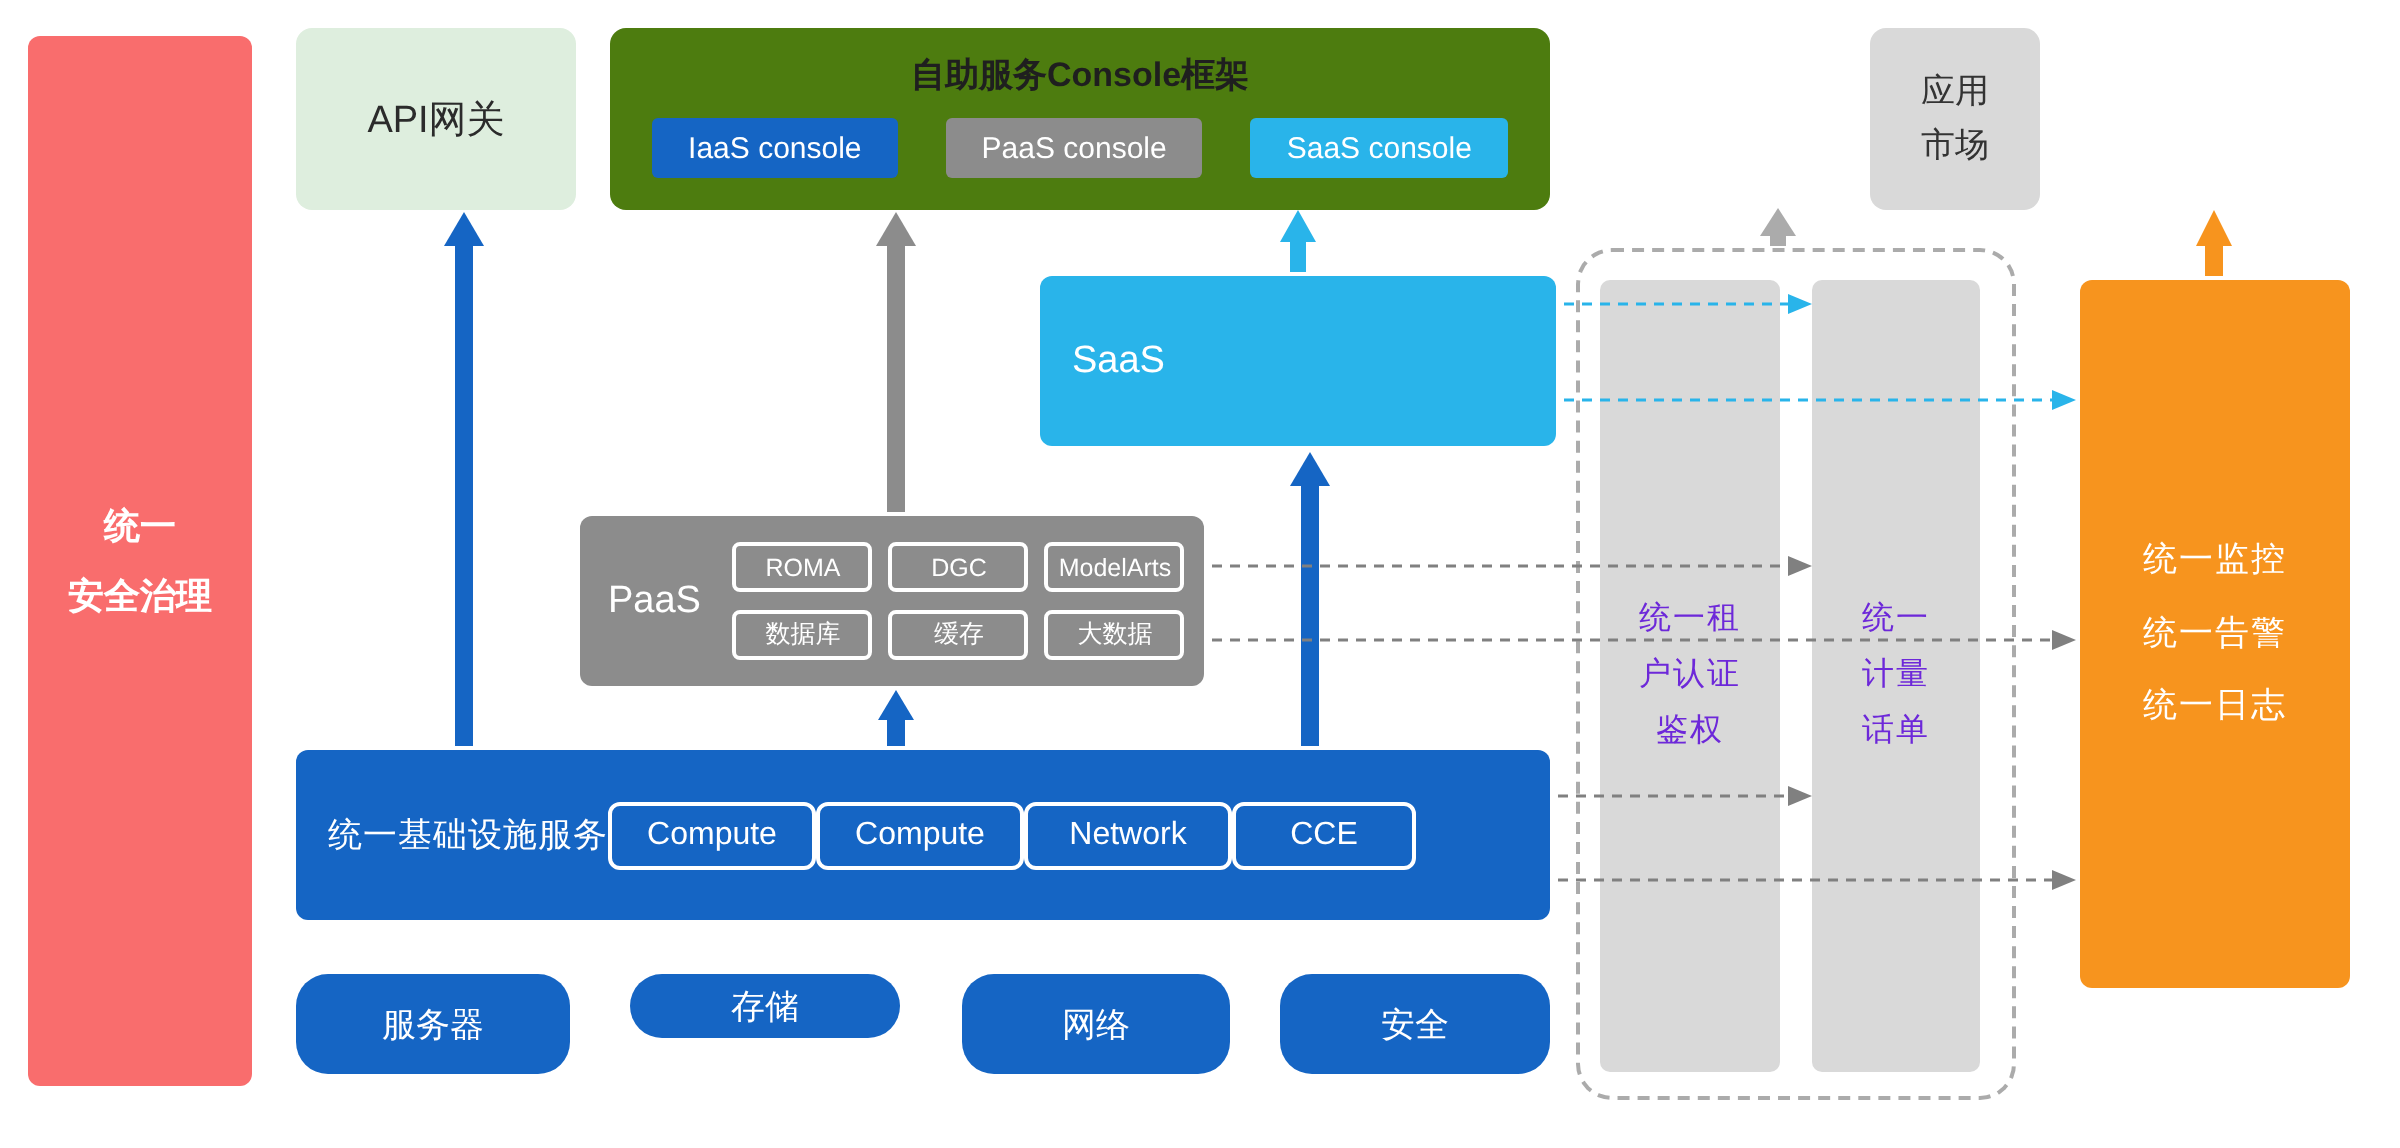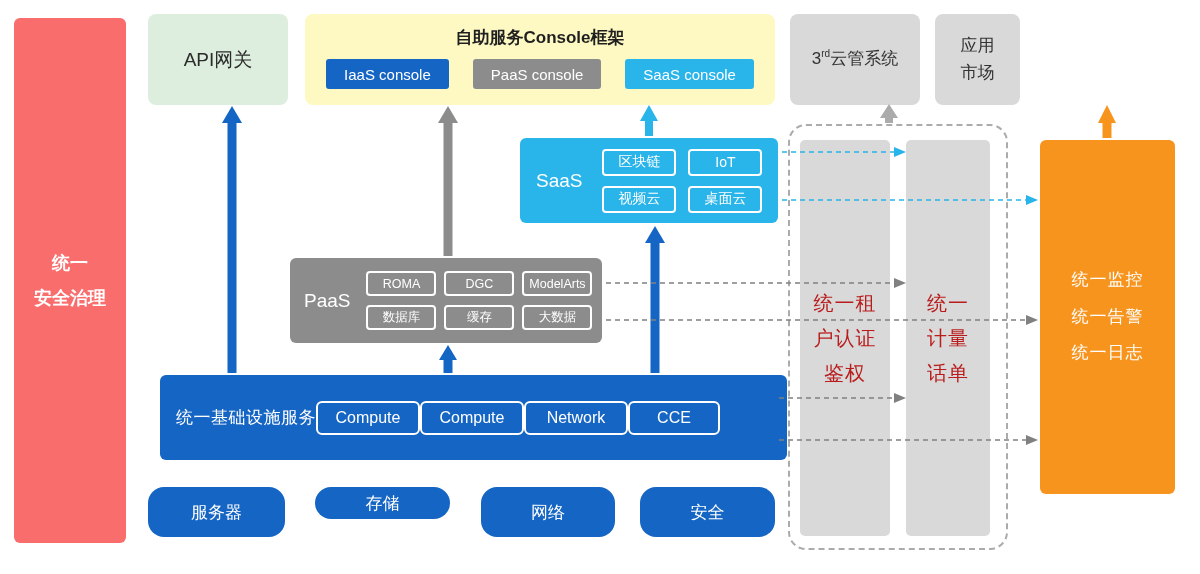--- a/index.html
+++ b/index.html
@@ -4,21 +4,21 @@
 <style>
   html,body{margin:0;padding:0;background:#ffffff}
   .canvas{position:relative;width:1200px;height:574px;background:#ffffff;
           font-family:"Liberation Sans","DejaVu Sans",sans-serif;overflow:hidden}
   .abs{position:absolute;box-sizing:border-box}
   .flexc{display:flex;align-items:center;justify-content:center}
 
   
   .bg-red{background:#F96D6D}
   .bg-lgreen{background:#DEEEDE}
-  .bg-green{background:#fef9c3}
+  .bg-green{background:#4d7c0f}
   .bg-blue{background:#1565C4}
   .bg-gray{background:#8C8C8C}
   .bg-lgray{background:#D9D9D9}
   .bg-cyan{background:#29B4EA}
   .bg-orange{background:#F7941E}
 
   .r6{border-radius:6px}
   .r8{border-radius:8px}
 
   .leftbar{color:#fff;font-size:18px;font-weight:700;text-align:center;line-height:1.9;border-radius:6px}
@@ -38,21 +38,21 @@
   .grid2{display:grid;grid-template-columns:74px 74px;gap:10px 12px}
   .grid2 .chip{height:27px;font-size:14px;background:#29B4EA}
   .grid3{display:grid;grid-template-columns:70px 70px 70px;gap:9px 8px}
   .grid3 .chip{height:25px;font-size:12.5px;background:#8C8C8C}
   .infra-label{color:#fff;font-size:17px;font-weight:500;letter-spacing:.5px}
   .infra-chip{height:34px;border-radius:6px;font-size:16px;background:#1565C4;border:2px solid #fff}
 
   .botbox{color:#fff;font-size:17px;font-weight:500;border-radius:16px}
 
   .dashed-panel{border:2px dashed #ABABAB;border-radius:18px;background:transparent}
-  .pillar{font-size:20px;color:#b91c1c;text-align:center;line-height:1.75;border-radius:5px;letter-spacing:1px}
+  .pillar{font-size:16px;color:#6d28d9;text-align:center;line-height:1.75;border-radius:5px;letter-spacing:1px}
   .monitor{color:#fff;font-size:17px;font-weight:500;text-align:center;line-height:2.15;border-radius:6px;letter-spacing:1px}
 
   svg.overlay{position:absolute;left:0;top:0;width:1200px;height:574px;pointer-events:none;z-index:5}
   sup{font-size:10px}
 </style>
 </head>
 <body>
 
 <div class="canvas">
 
@@ -69,55 +69,46 @@
 
   <div class="abs bg-green r8 consoleframe" style="left:305px;top:14px;width:470px;height:91px">
     <div class="console-title">自助服务Console框架</div>
     <div class="console-row">
       <div class="console-btn bg-blue">IaaS console</div>
       <div class="console-btn bg-gray">PaaS console</div>
       <div class="console-btn bg-cyan">SaaS console</div>
     </div>
   </div>
 
-  <div class="abs bg-lgray r8 flexc topbox" style="left:790px;top:14px;width:130px;height:91px">
-    <span><span>3</span><sup>rd</sup><span>云管系统</span></span>
-  </div>
 
   <div class="abs bg-lgray r8 flexc topbox" style="left:935px;top:14px;width:85px;height:91px">
     <div>
       <div>应用</div>
       <div>市场</div>
     </div>
   </div>
 
 
   <div class="abs bg-cyan r6 layerbox" style="left:520px;top:138px;width:258px;height:85px;padding:0 16px;gap:20px">
     <div class="layer-label">SaaS</div>
-    <div class="grid2">
-      <div class="chip">区块链</div>
-      <div class="chip">IoT</div>
-      <div class="chip">视频云</div>
-      <div class="chip">桌面云</div>
-    </div>
   </div>
 
   <div class="abs bg-gray r6 layerbox" style="left:290px;top:258px;width:312px;height:85px;padding:0 14px;gap:16px">
     <div class="layer-label">PaaS</div>
     <div class="grid3">
       <div class="chip">ROMA</div>
       <div class="chip">DGC</div>
       <div class="chip">ModelArts</div>
       <div class="chip">数据库</div>
       <div class="chip">缓存</div>
       <div class="chip">大数据</div>
     </div>
   </div>
 
-  <div class="abs bg-blue r6 layerbox" style="left:160px;top:375px;width:627px;height:85px;padding:0 16px;">
+  <div class="abs bg-blue r6 layerbox" style="left:148px;top:375px;width:627px;height:85px;padding:0 16px;">
     <div class="infra-label">统一基础设施服务</div>
     <div class="chip infra-chip" style="width:104px">Compute</div>
     <div class="chip infra-chip" style="width:104px">Compute</div>
     <div class="chip infra-chip" style="width:104px">Network</div>
     <div class="chip infra-chip" style="width:92px">CCE</div>
   </div>
 
   <div class="abs bg-blue botbox flexc" style="left:148px;top:487px;width:137px;height:50px">服务器</div>
   <div class="abs bg-blue botbox flexc" style="left:315px;top:487px;width:135px;height:32px">存储</div>
   <div class="abs bg-blue botbox flexc" style="left:481px;top:487px;width:134px;height:50px">网络</div>

